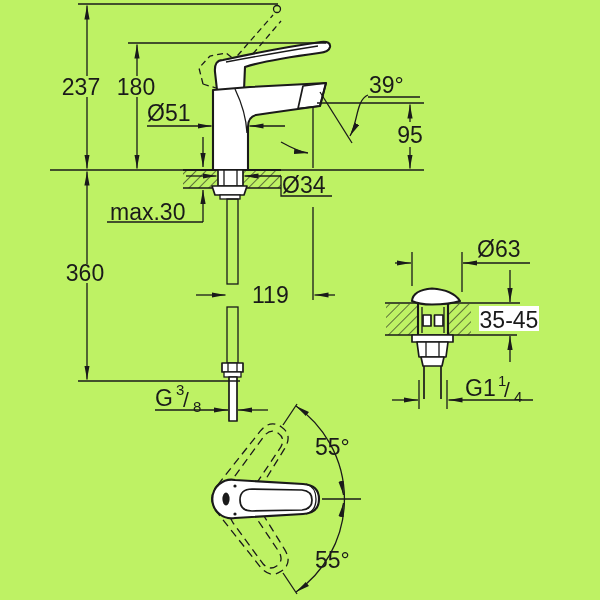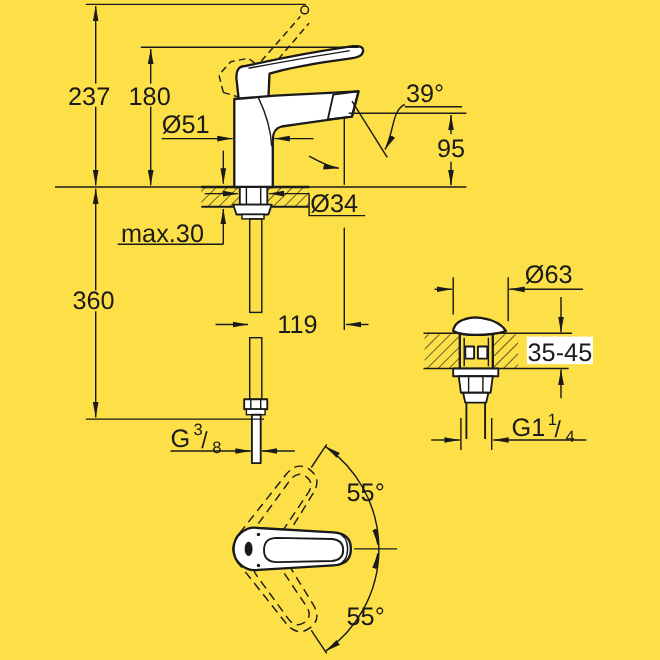--- a/index.html
+++ b/index.html
@@ -1,16 +1,16 @@
 <!DOCTYPE html>
 <html><head>
 <meta charset="utf-8">
 <style>
   html,body{margin:0;padding:0;background:#fff;}
-  .stage{width:600px;height:600px;position:relative;background:#fde047;overflow:hidden;}
+  .stage{width:600px;height:600px;position:relative;background:#bef264;overflow:hidden;}
   svg{display:block;}
   text{font-family:"Liberation Sans","DejaVu Sans",sans-serif;fill:#1a1a1a;font-size:23px;}
   text.sm{font-size:15px;}
   text.md{font-size:21px;}
   .ln{stroke:#1a1a1a;stroke-width:1.3;fill:none;}
   .lt{stroke:#1a1a1a;stroke-width:2.1;fill:none;stroke-linejoin:round;}
   .lm{stroke:#1a1a1a;stroke-width:1.7;fill:none;stroke-linejoin:round;}
   .fw{fill:#ffffff;}
   .dsh{stroke-dasharray:6 4;}
   .dsh2{stroke-dasharray:8 5;}

